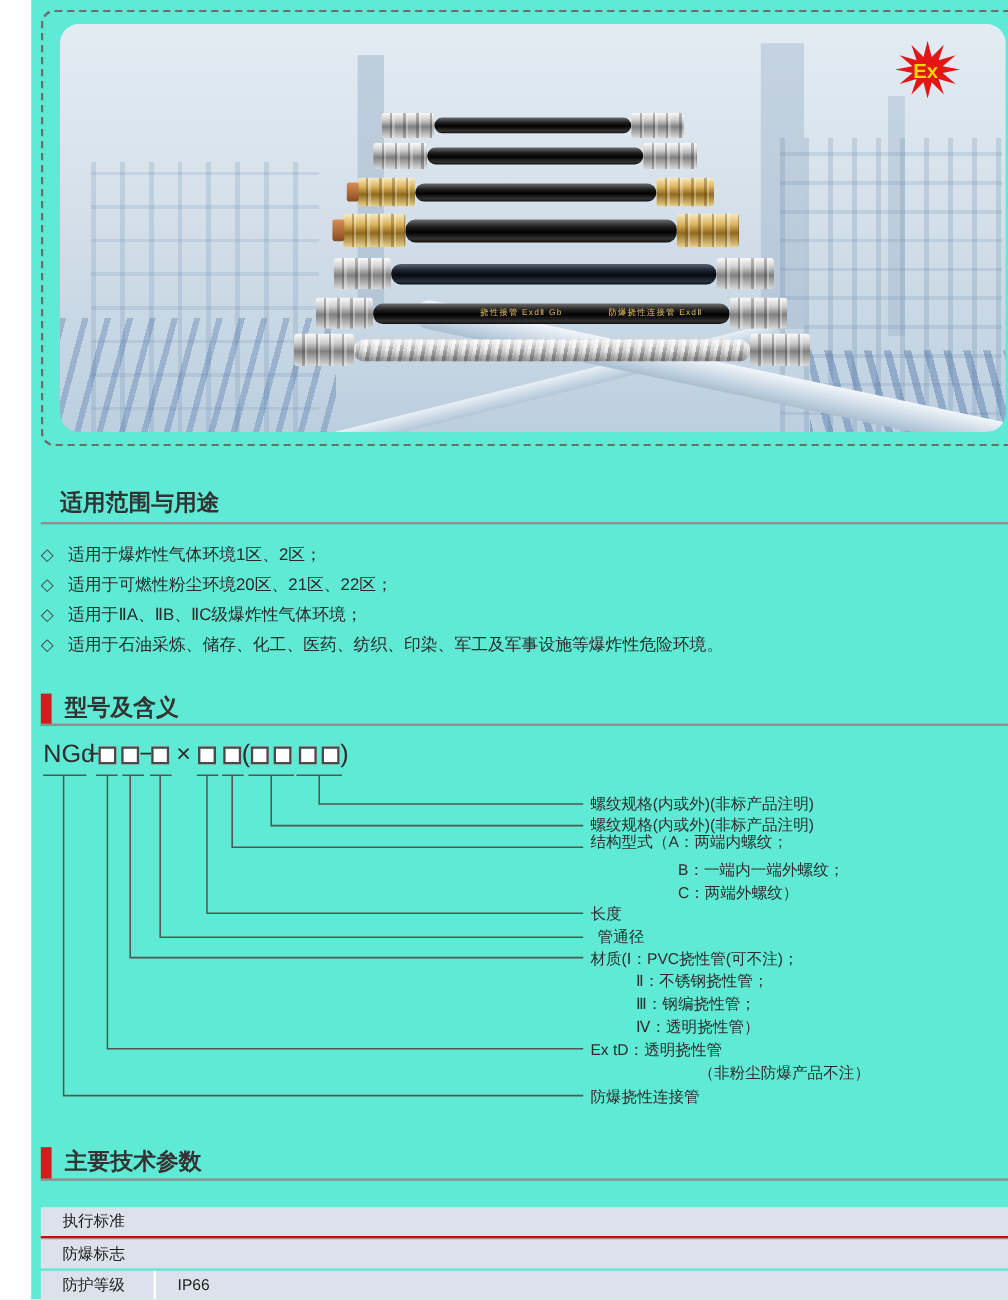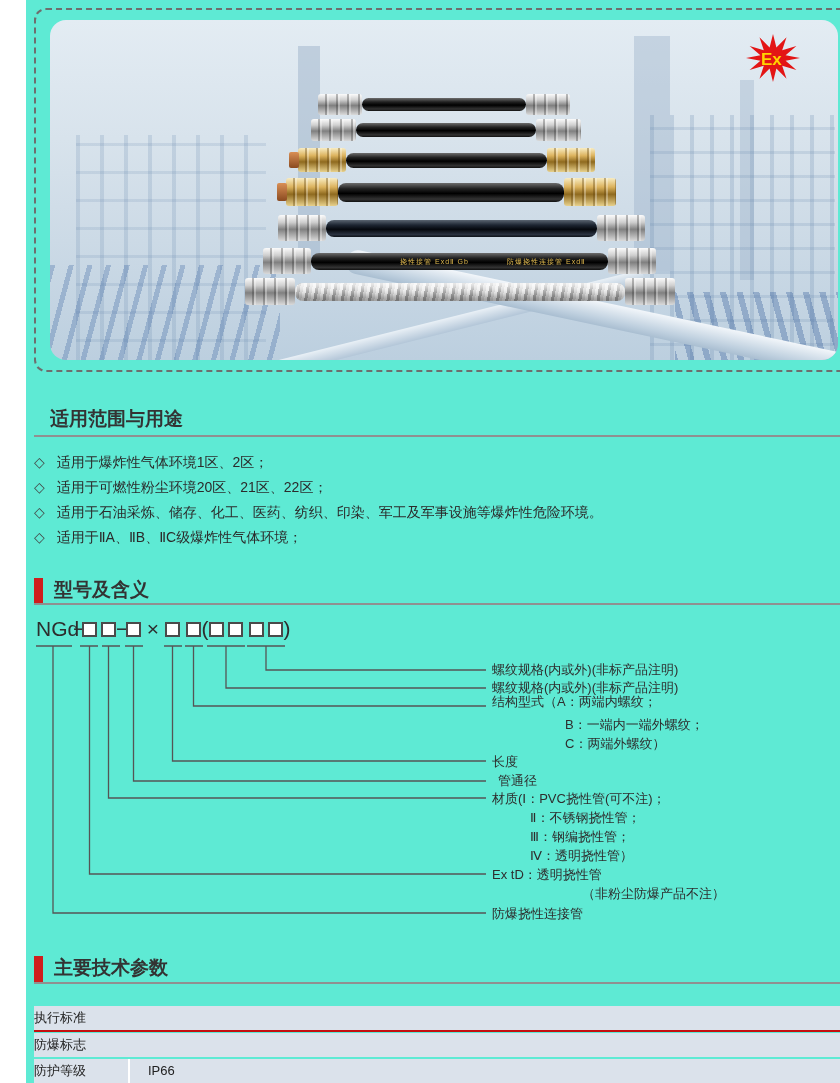--- a/index.html
+++ b/index.html
@@ -68,21 +68,21 @@
             font-size:21px;color:#2d2d2d;}
   .code-row .tx{display:inline-block;text-align:center;}
   .mbox{width:15px;height:15px;box-sizing:border-box;border:2px solid #4a4a4a;background:#fff;}
   .diagram-svg{position:absolute;left:0;top:618px;}
   .dlabel{position:absolute;font-size:13px;color:#2e2e2e;white-space:nowrap;transform:translateY(-50%);}
 
   
   .spec-table{position:absolute;left:8px;top:1006px;width:824px;font-size:13px;}
   .spec-row{display:flex;height:24px;line-height:24px;background:#dbe2eb;margin-bottom:2px;}
   .spec-row.first{border-bottom:2px solid #c40f0f;margin-bottom:1px;}
-  .spec-row .k{width:94px;box-sizing:border-box;color:#222;}
+  .spec-row .k{width:94px;padding-left:18px;box-sizing:border-box;color:#222;}
   .spec-row .v{flex:1;border-left:2px solid #fff;padding-left:18px;color:#222;white-space:nowrap;overflow:hidden;}
 </style>
 </head>
 <body>
 
 <div class="page">
 
   <div class="photo-frame">
     <div class="photo">
       <div class="st tower1"></div>
@@ -150,25 +150,25 @@
     <div class="bullet-row">
       <span class="bullet-glyph">◇</span>
       <span>适用于爆炸性气体环境1区、2区；</span>
     </div>
     <div class="bullet-row">
       <span class="bullet-glyph">◇</span>
       <span>适用于可燃性粉尘环境20区、21区、22区；</span>
     </div>
     <div class="bullet-row">
       <span class="bullet-glyph">◇</span>
+      <span>适用于ⅡA、ⅡB、ⅡC级爆炸性气体环境；</span>
+    </div>
+    <div class="bullet-row">
+      <span class="bullet-glyph">◇</span>
       <span>适用于石油采炼、储存、化工、医药、纺织、印染、军工及军事设施等爆炸性危险环境。</span>
-    </div>
-    <div class="bullet-row">
-      <span class="bullet-glyph">◇</span>
-      <span>适用于ⅡA、ⅡB、ⅡC级爆炸性气体环境；</span>
     </div>
   </div>
 
   <div class="red-block" style="left:8px;top:578px;height:27px;"></div>
   <div class="sec-title" style="left:28px;top:577px;">型号及含义</div>
   <div class="rule" style="top:603px;"></div>
 
   <div class="code-row">
     <span class="tx" style="width:37px;">NGd</span>
     <span class="tx" style="width:9px;">−</span>

